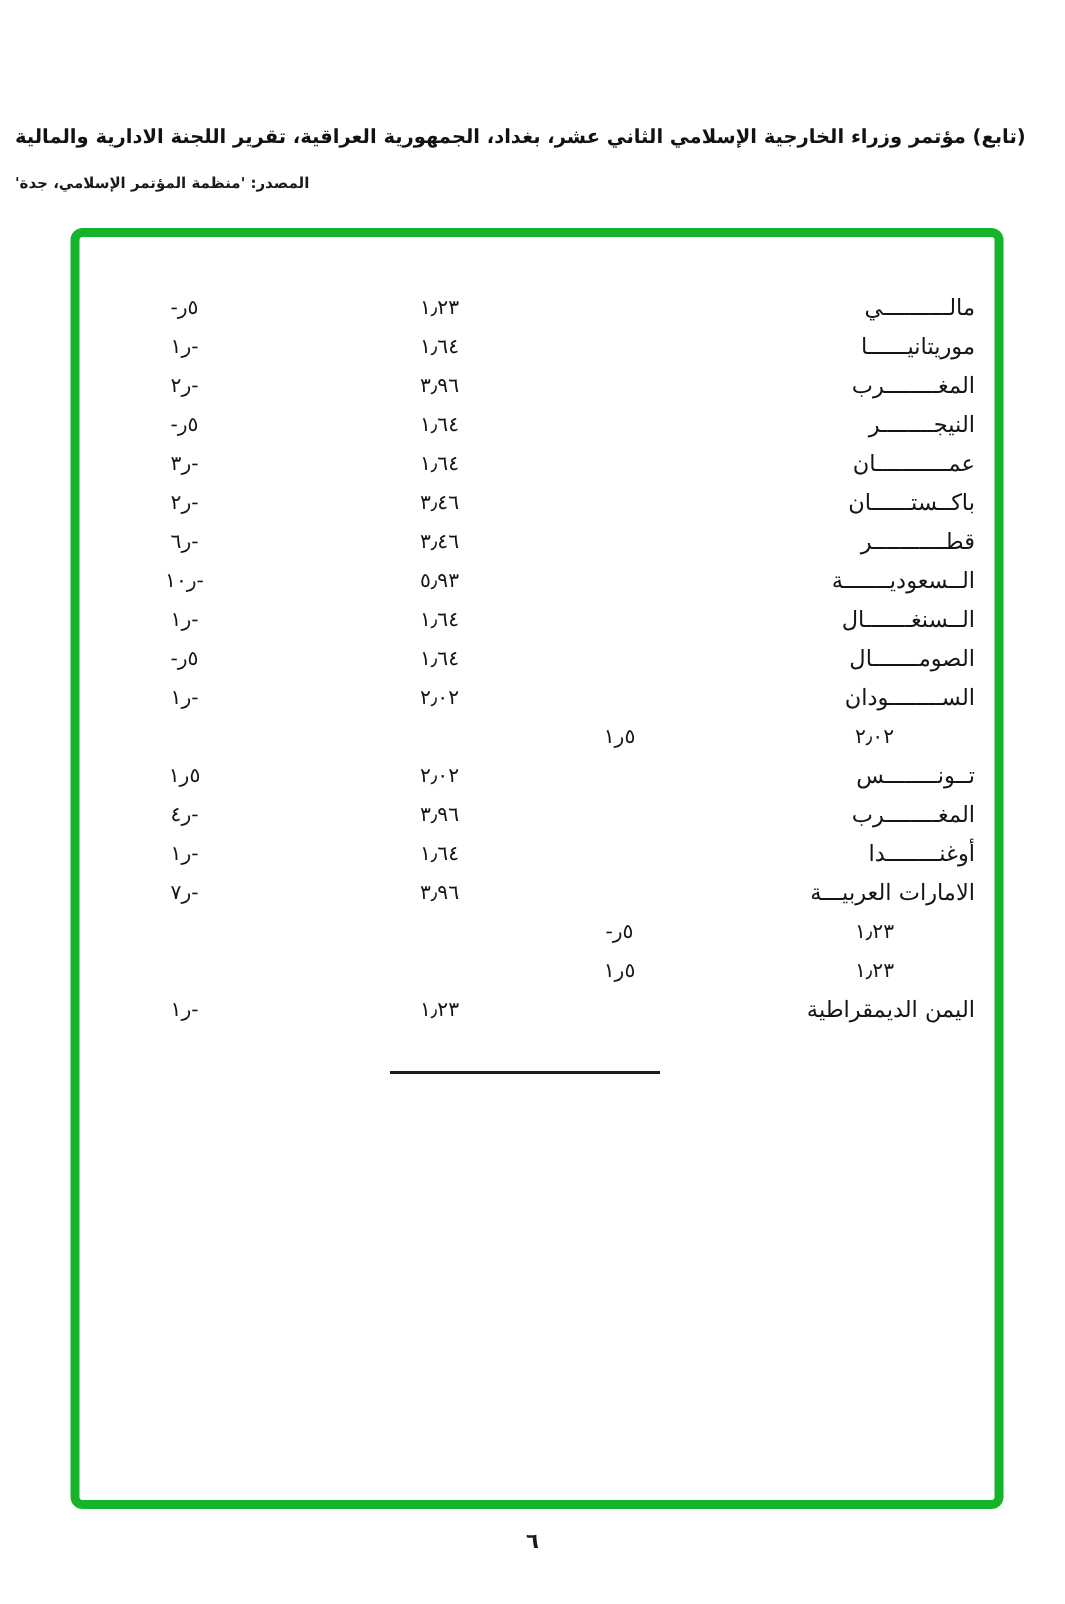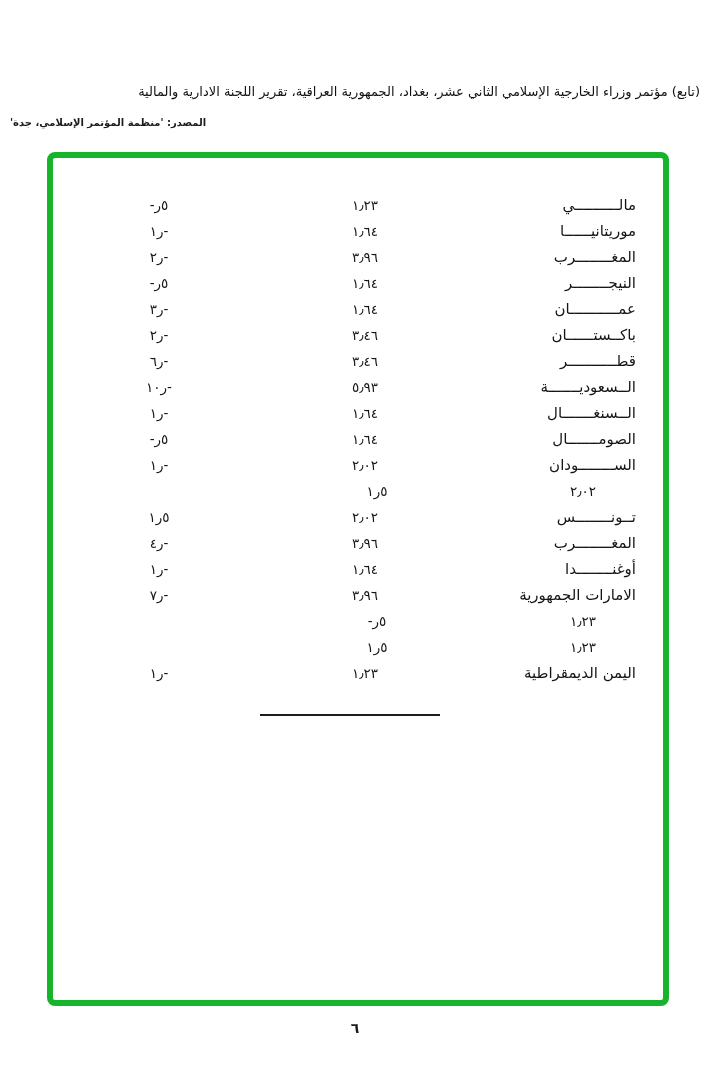--- a/index.html
+++ b/index.html
@@ -6,22 +6,22 @@
   .page{
     position:relative;
     width:710px;height:1069px;
     background:#fff;
     font-family:"DejaVu Sans",sans-serif;
     color:#161616;
     overflow:hidden;
   }
   .title{
     position:absolute;top:84px;left:10px;right:10px;
-    direction:rtl;text-align:right;
-    font-size:13px;font-weight:normal;
+    direction:rtl;text-align:left;
+    font-size:13px;font-weight:bold;
     letter-spacing:0px;
     color:#121212;
   }
   .source{
     position:absolute;top:117px;left:10px;right:10px;
     direction:rtl;text-align:left;
     font-size:10px;font-weight:bold;
     color:#1a1a1a;
   }
   .frame{
@@ -31,23 +31,23 @@
     border-radius:8px;
     background:transparent;
   }
   .rows{
     position:absolute;left:53px;top:192px;width:610px;
   }
   .row{
     display:flex;direction:rtl;align-items:center;
     height:26px;
   }
-  .cell{white-space:nowrap;margin-left:36px;}
+  .cell{white-space:nowrap;}
   .name{
-    flex:1;text-align:right;padding-right:27px;
+    flex:1;text-align:right;padding-right:13px;
     font-size:15px;line-height:1;
     color:#151515;
   }
   .num{
     direction:ltr;unicode-bidi:bidi-override;
     font-size:13.5px;letter-spacing:1.5px;
     color:#151515;
   }
   .pct{width:160px;text-align:center;}
   .paid{width:160px;text-align:center;padding-right:20px;box-sizing:border-box;}
@@ -156,21 +156,21 @@
       <div class="cell paid num">٤ر-</div>
     </div>
 
     <div class="row">
       <div class="cell name">أوغنــــــــدا</div>
       <div class="cell pct num">١٫٦٤</div>
       <div class="cell paid num">١ر-</div>
     </div>
 
     <div class="row">
-      <div class="cell name">الامارات الجمهورية</div>
+      <div class="cell name">الامارات العربيـــة</div>
       <div class="cell pct num">٣٫٩٦</div>
       <div class="cell paid num">٧ر-</div>
     </div>
 
     <div class="row">
       <div class="cell pct num">١٫٢٣</div>
       <div class="cell paid num">-ر٥</div>
     </div>
 
     <div class="row">

